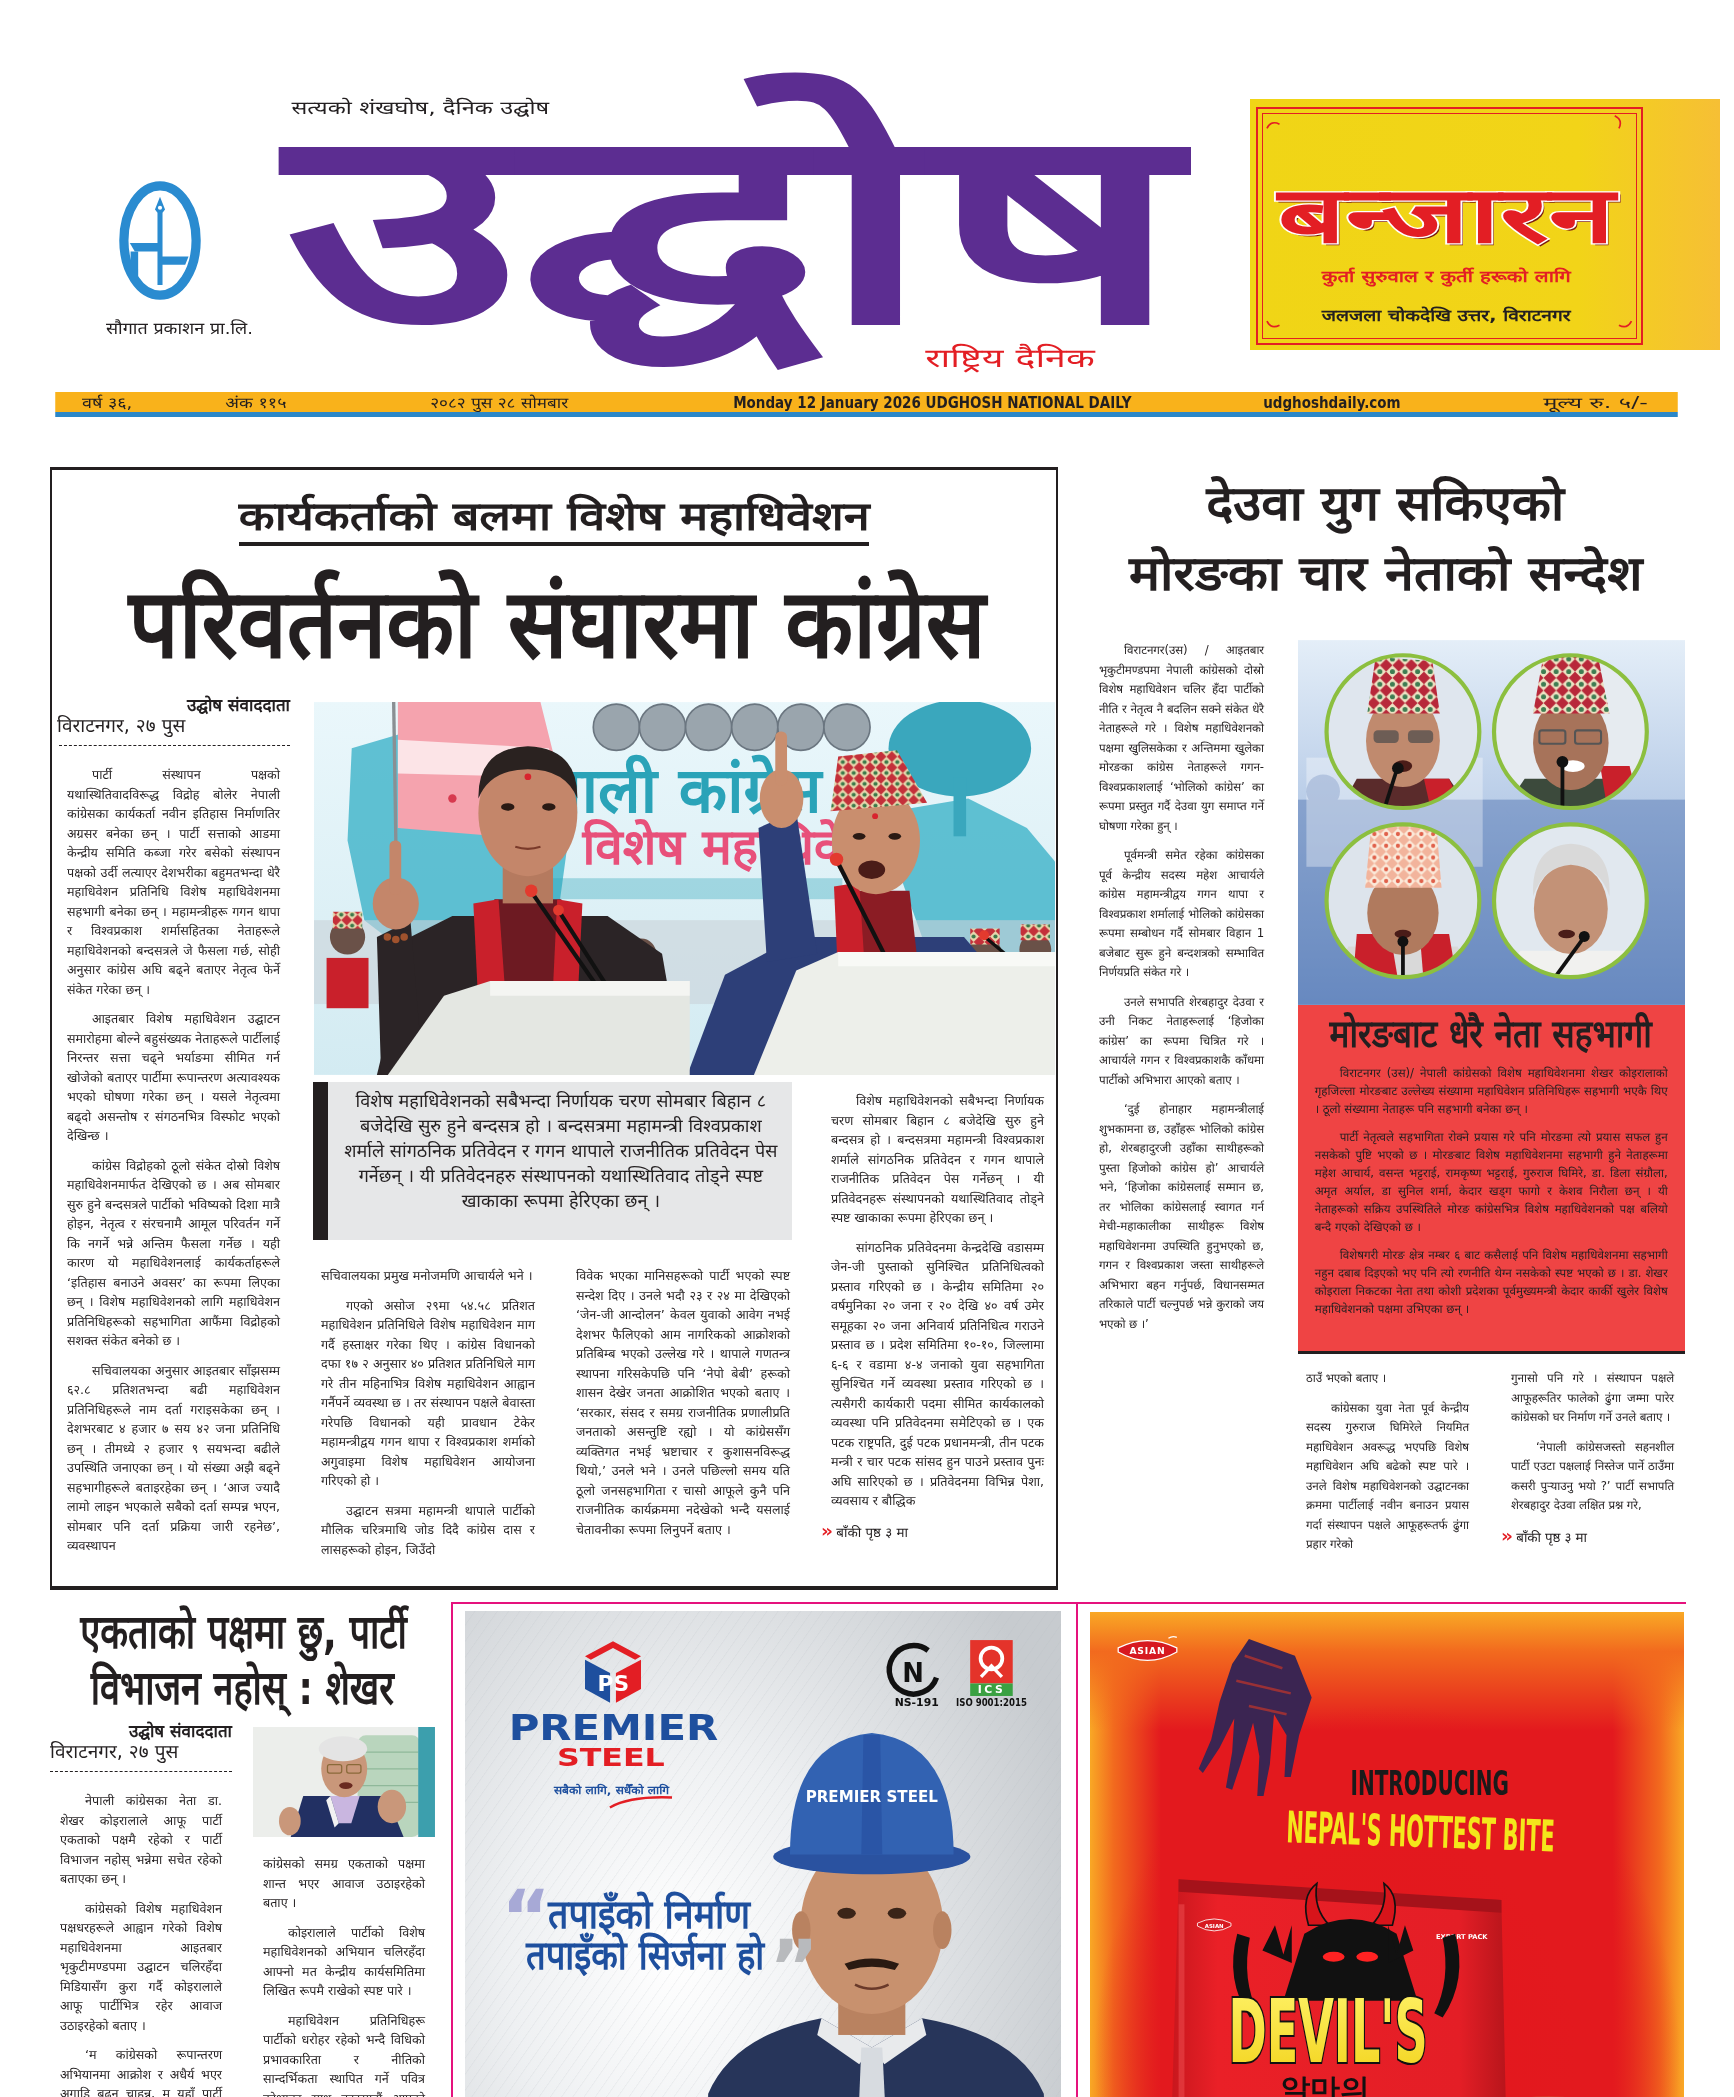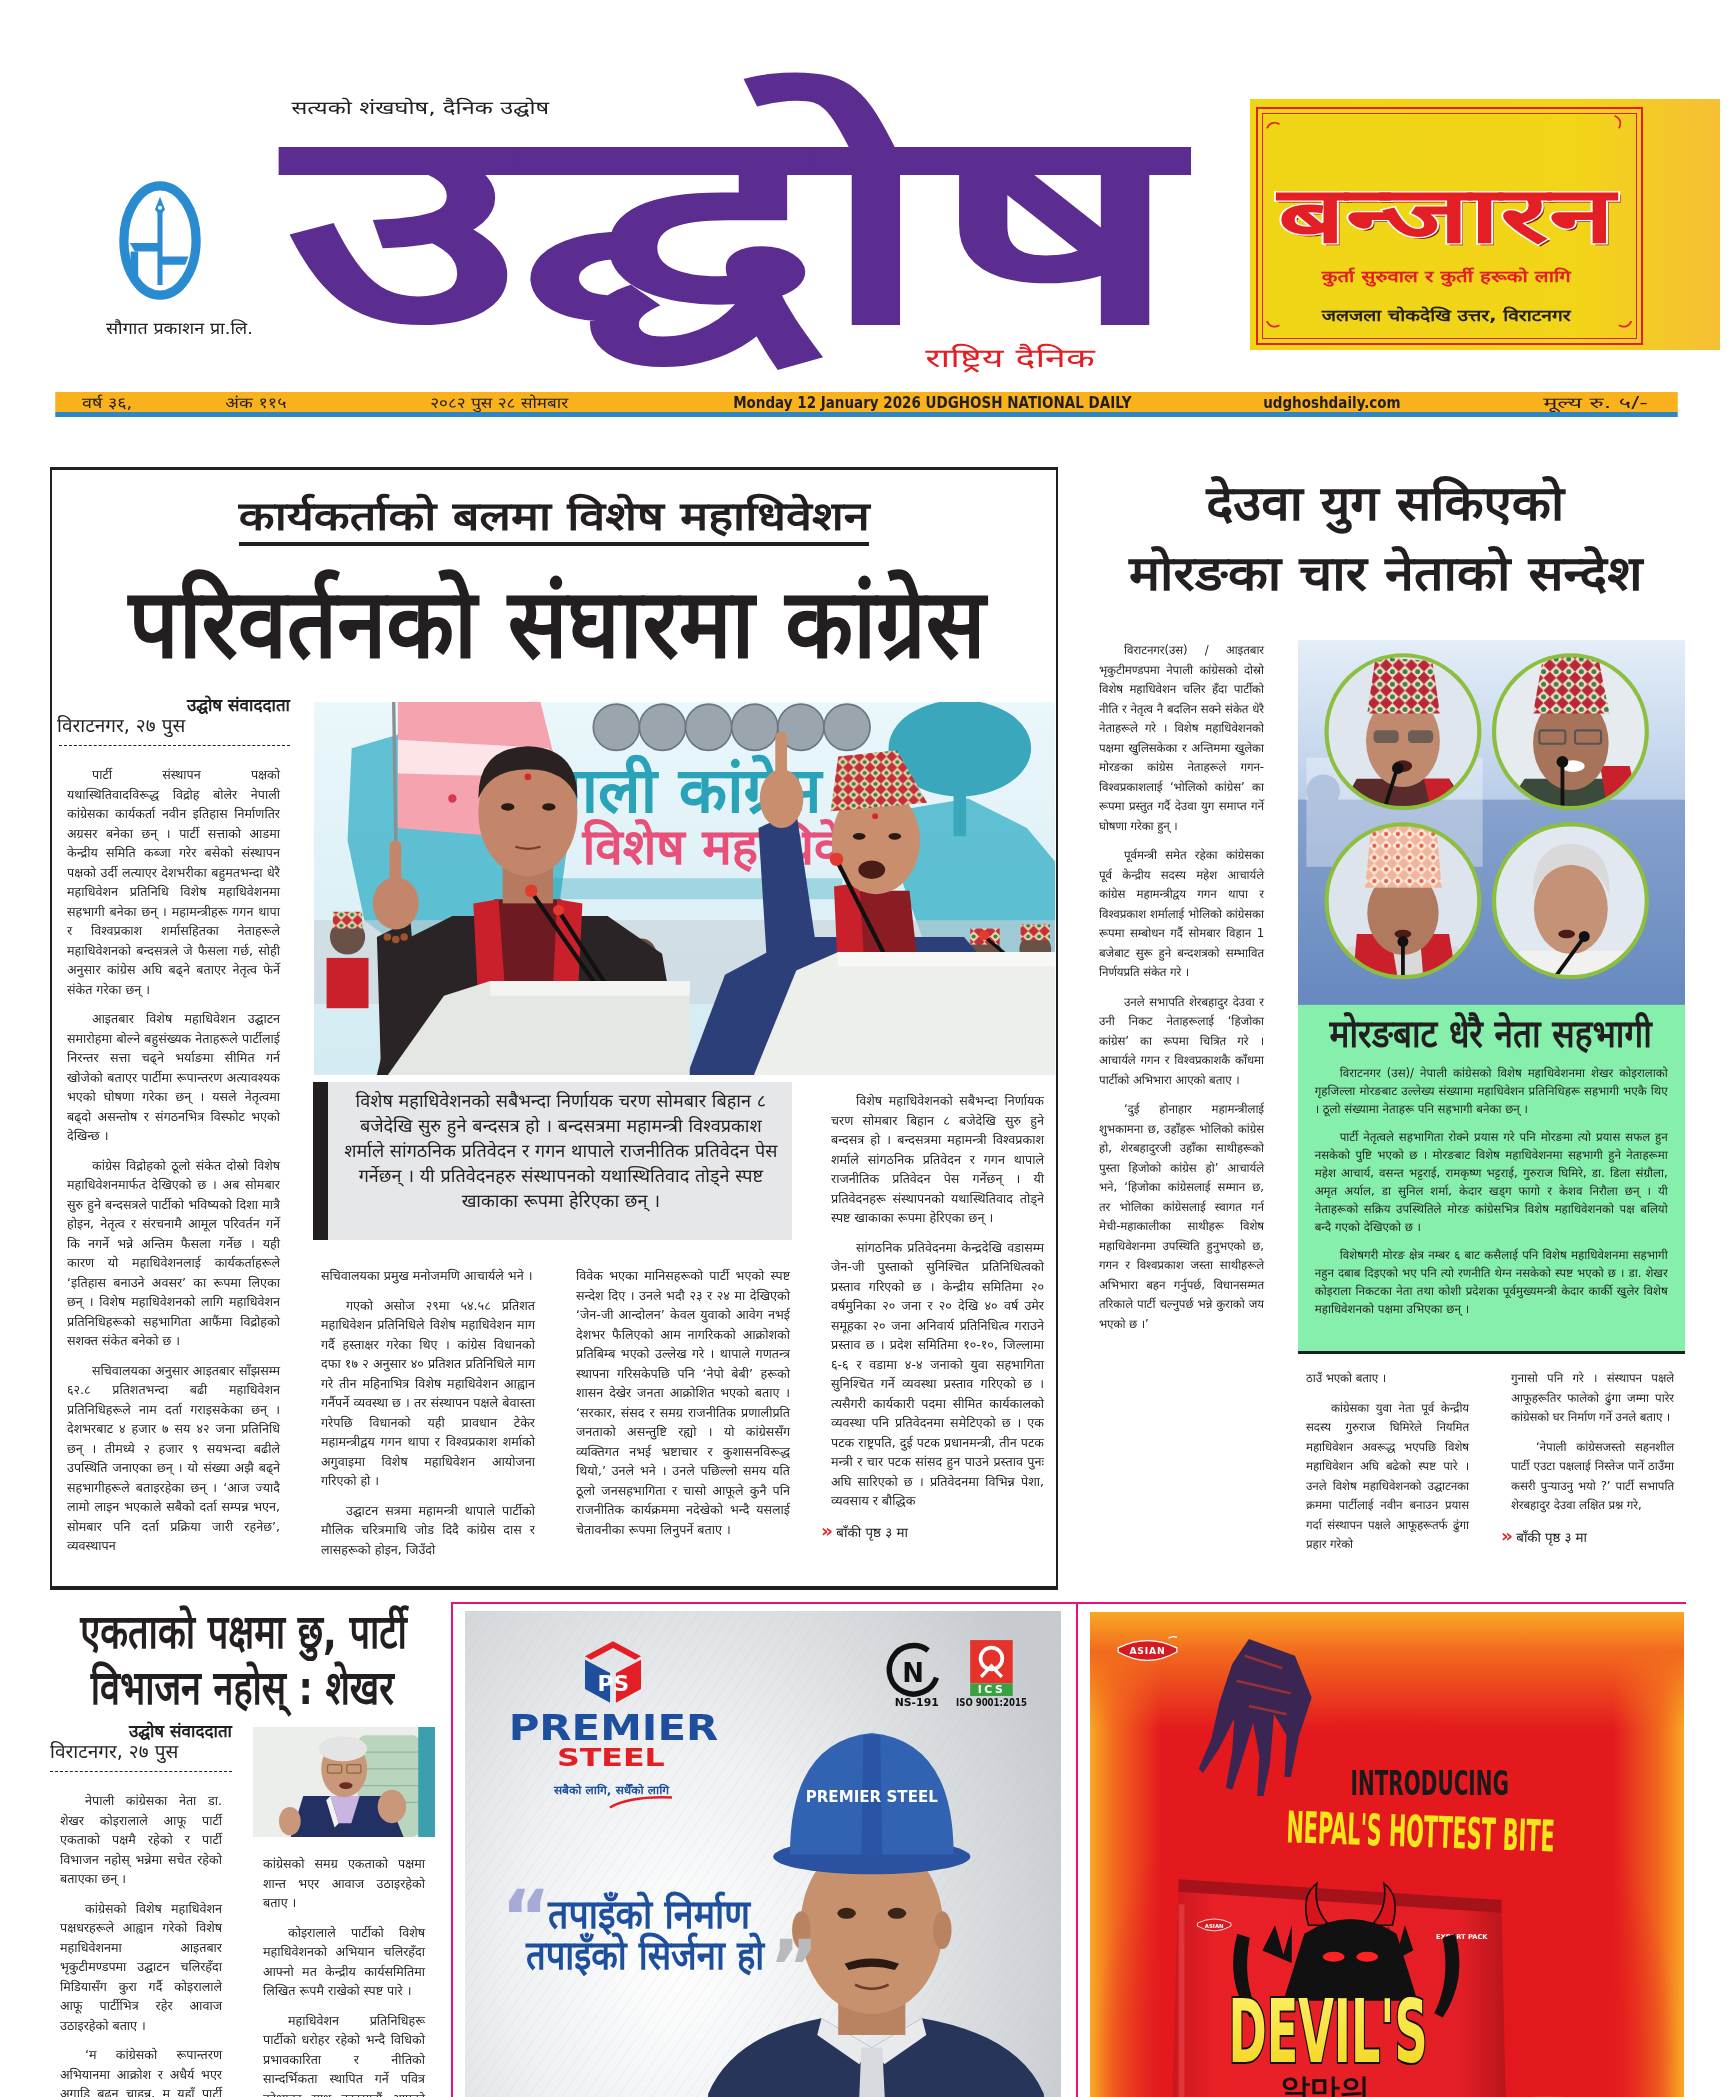--- a/index.html
+++ b/index.html
@@ -14,21 +14,21 @@
 .byline{position:absolute;text-align:right;font-weight:bold;font-size:17px;line-height:19.3px;white-space:nowrap}
 .dl{position:absolute;text-align:left;font-size:19px;line-height:18.5px;white-space:nowrap}
 .dash{position:absolute;border-top:1.7px dashed #231f20;height:0}
 .more{display:block;margin-top:5.9px;font-size:13.4px;line-height:19.3px;white-space:nowrap}
 .chev{color:#e31e24;font-weight:bold;font-size:18.5px;margin-right:3.4px}
 .rule{position:absolute;background:#e5127d}
 .box-lead{position:absolute;left:50px;top:467px;width:1008px;height:1123px;border-style:solid;border-color:#231f20;border-width:3.4px 2.1px 4.2px 2.1px}
 .pq{position:absolute;left:313px;top:1082px;width:479px;height:158px;background:#e6e7e8}
 .pq-bar{position:absolute;left:0;top:0;width:15px;height:100%;background:#231f20}
 .pq-text{position:absolute;left:25px;top:5.9px;right:8.4px;bottom:4.2px;font-size:18px;line-height:25px;text-align:center;overflow:hidden}
-.sidebar{position:absolute;left:1298px;top:1005px;width:387px;height:349px;background:#86efac;border-bottom:3.4px solid #231f20}
+.sidebar{position:absolute;left:1298px;top:1005px;width:387px;height:349px;background:#ef4444;border-bottom:3.4px solid #231f20}
 .sidebar .col{left:6.7px;top:49px;width:373px;height:294px;font-size:11.7px;line-height:18px}
 .ad{position:absolute;overflow:hidden}
 .banjaran{left:1250px;top:99px;width:470px;height:251px;background:linear-gradient(90deg,#f0d516 0%,#f2d418 70%,#f6bf35 100%)}
 .bj-frame{position:absolute;left:5.5px;top:8px;width:387px;height:238px;border:2.1px solid #e31e24}
 .bj-frame2{position:absolute;left:11.7px;top:14.3px;width:375px;height:226px;border:0.8px solid #e31e24}
 .premier{left:465px;top:1611px;width:596px;height:990px;background:radial-gradient(ellipse 70% 55% at 35% 35%,#ffffff 0%,#eef0f2 40%,#c7cbcf 100%)}
 .premier-lines{position:absolute;inset:0;background:repeating-linear-gradient(125deg,rgba(255,255,255,0) 0px,rgba(255,255,255,0) 7.6px,rgba(180,186,192,0.18) 8px,rgba(255,255,255,0) 9.2px)}
 .devils{left:1090px;top:1612px;width:594px;height:990px;background:
  radial-gradient(ellipse 58% 42% at 50% 45%,#e3161d 0%,#e3191e 55%,rgba(227,25,30,0) 85%),
  linear-gradient(0deg,#fbc02d 0%,#f58a1f 7%,#ef5a22 14%,rgba(227,25,30,0) 28%),

